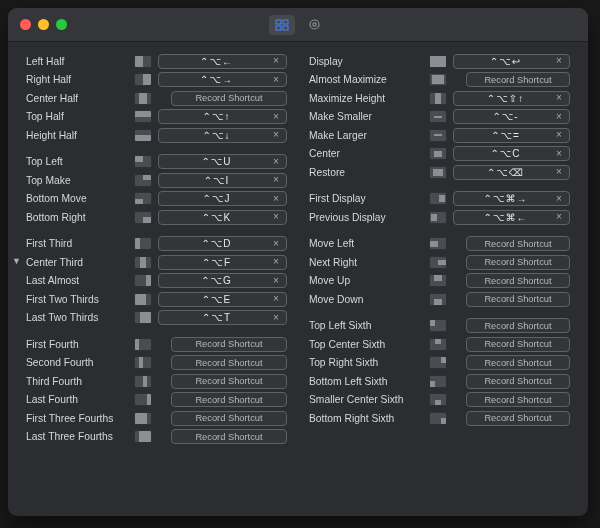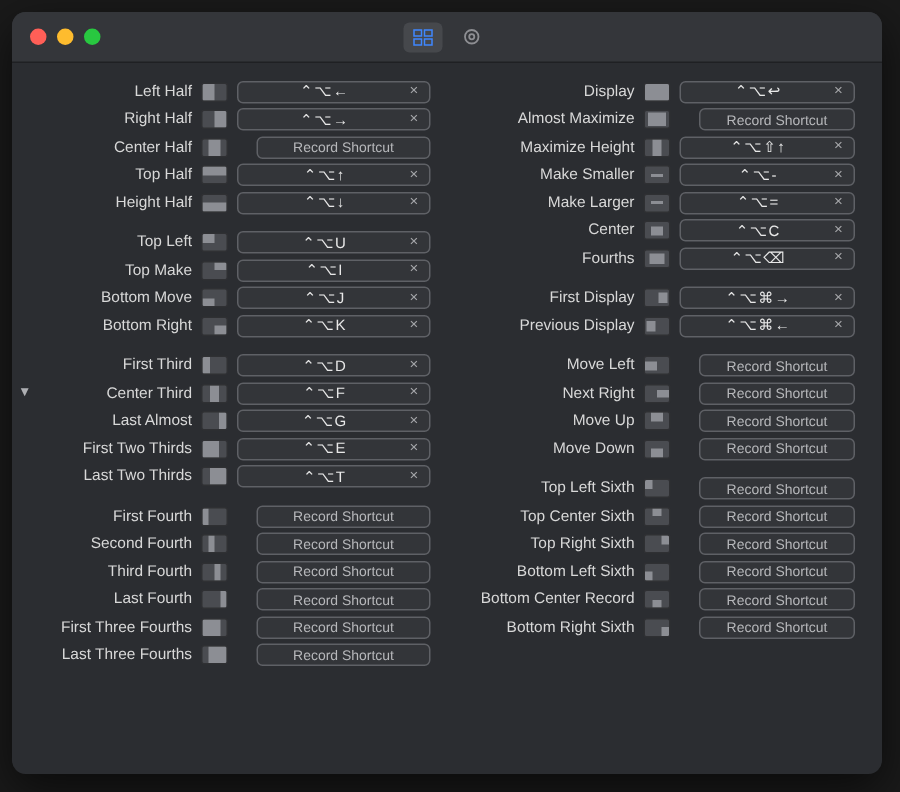--- a/index.html
+++ b/index.html
@@ -58,21 +58,21 @@
   }
   .col { flex: 1; display: flex; flex-direction: column; }
   .group { margin-bottom: 8px; }
   .row {
     display: flex; align-items: center;
     height: 18.5px;
     gap: 6px;
   }
   .lbl {
     width: 102px;
-    text-align: right;
+    text-align: left;
     color: #d8d8d8;
     font-size: 10.3px;
     white-space: nowrap;
   }
   .col.right .lbl { width: 114px; }
   .ico {
     width: 18px; height: 13px;
     background: #4a4c51;
     border: 1px solid #2f3033;
     border-radius: 2px;
@@ -378,21 +378,21 @@
             <div class="lbl">Center</div>
             <div class="ico">
               <div class="f" style="left: 25%; top: 25%; width: 50%; height: 50%;"></div>
             </div>
             <div class="sc">
               <span class="keys">⌃⌥C</span>
               <span class="x">×</span>
             </div>
           </div>
           <div class="row">
-            <div class="lbl">Fourths</div>
+            <div class="lbl">Restore</div>
             <div class="ico">
               <div class="f" style="left: 20%; top: 20%; width: 60%; height: 60%;"></div>
             </div>
             <div class="sc">
               <span class="keys">⌃⌥⌫</span>
               <span class="x">×</span>
             </div>
           </div>
         </div>
         <div class="group">
@@ -470,21 +470,21 @@
             <div class="sc rec">Record Shortcut</div>
           </div>
           <div class="row">
             <div class="lbl">Bottom Left Sixth</div>
             <div class="ico">
               <div class="f" style="left: 0%; top: 50%; width: 33%; height: 50%;"></div>
             </div>
             <div class="sc rec">Record Shortcut</div>
           </div>
           <div class="row">
-            <div class="lbl">Bottom Center Record</div>
+            <div class="lbl">Smaller Center Sixth</div>
             <div class="ico">
               <div class="f" style="left: 33%; top: 50%; width: 34%; height: 50%;"></div>
             </div>
             <div class="sc rec">Record Shortcut</div>
           </div>
           <div class="row">
             <div class="lbl">Bottom Right Sixth</div>
             <div class="ico">
               <div class="f" style="left: 67%; top: 50%; width: 33%; height: 50%;"></div>
             </div>

